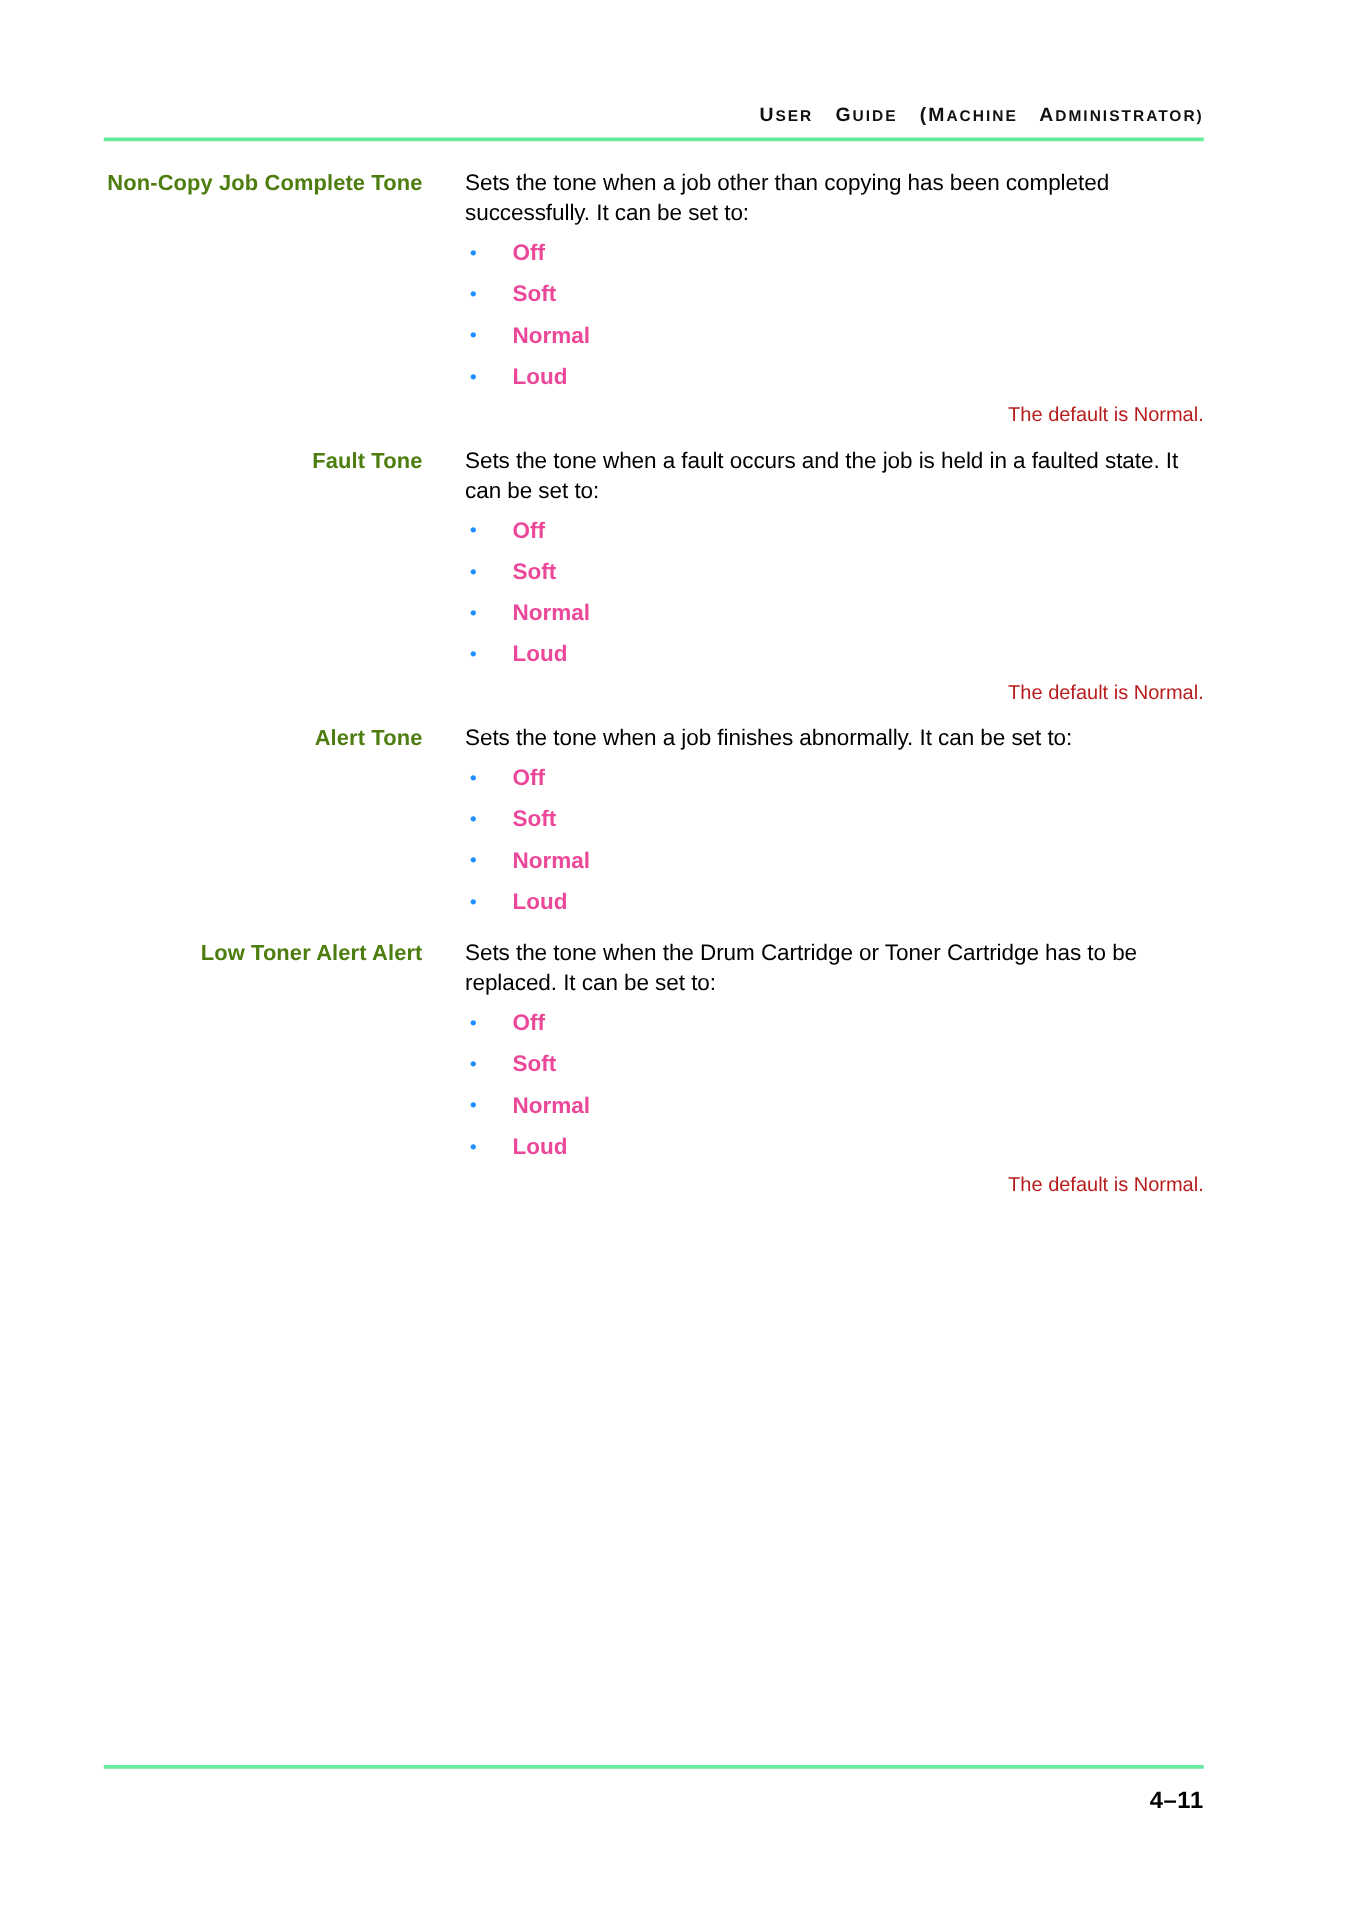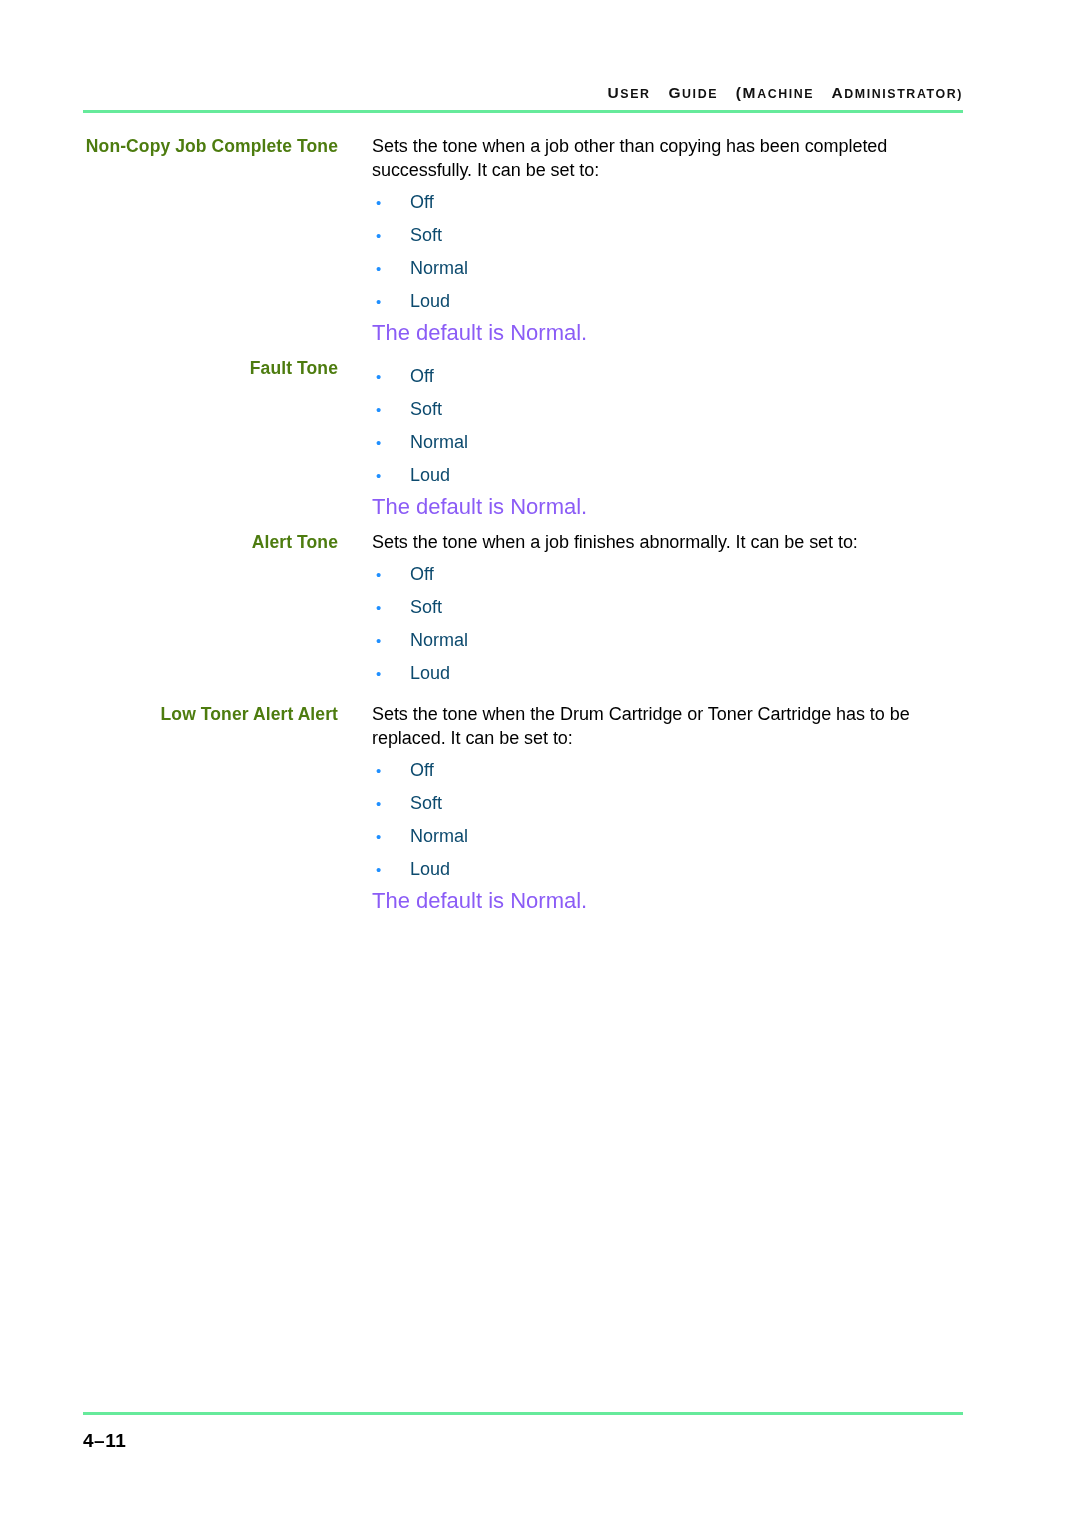--- a/index.html
+++ b/index.html
@@ -51,21 +51,21 @@
   }
   .rule-top  { top: 110px; }
   .rule-bot  { top: 1412px; }
 
   
   .folio {
     position: absolute;
     left: 83px;
     top: 1430px;
     width: 880px;
-    text-align: left;
+    text-align: right;
     font-size: 19px;
     font-weight: bold;
     letter-spacing: 0.5px;
     color: #000000;
   }
 
   
   .content {
     position: absolute;
     left: 83px;
@@ -111,37 +111,39 @@
   ul.options {
     list-style: none;
     margin: 4px 0 2px 0;
     padding: 0;
   }
   ul.options li {
     position: relative;
     padding-left: 38px;
     font-size: 18px;
     line-height: 33px;
-    color: #0c4a6e;
+    color: #ec4899;
+    font-weight: bold;
   }
   ul.options li::before {
     content: "\2022";
     position: absolute;
     left: 4px;
     top: 0;
     font-size: 15px;
     line-height: 33px;
     color: #1f8fff;
   }
 
   .default-line {
     margin-top: 2px;
-    color: #8b5cf6;
-    font-size: 22px;
+    color: #b91c1c;
+    font-size: 16px;
     line-height: 26px;
+    text-align: right;
   }
 
   .gap-sm { height: 10px; }
 </style>
 </head>
 <body>
 
 <div class="page">
 
   <div class="running-header">
@@ -170,20 +172,21 @@
         </ul>
         <p class="default-line">The default is Normal.</p>
       </div>
     </div>
 
     <div class="gap-sm"></div>
 
     <div class="entry">
       <div class="term">Fault Tone</div>
       <div class="def">
+        <p class="desc">Sets the tone when a fault occurs and the job is held in a faulted state.  It can be set to:</p>
         <ul class="options">
           <li>Off</li>
           <li>Soft</li>
           <li>Normal</li>
           <li>Loud</li>
         </ul>
         <p class="default-line">The default is Normal.</p>
       </div>
     </div>
 

